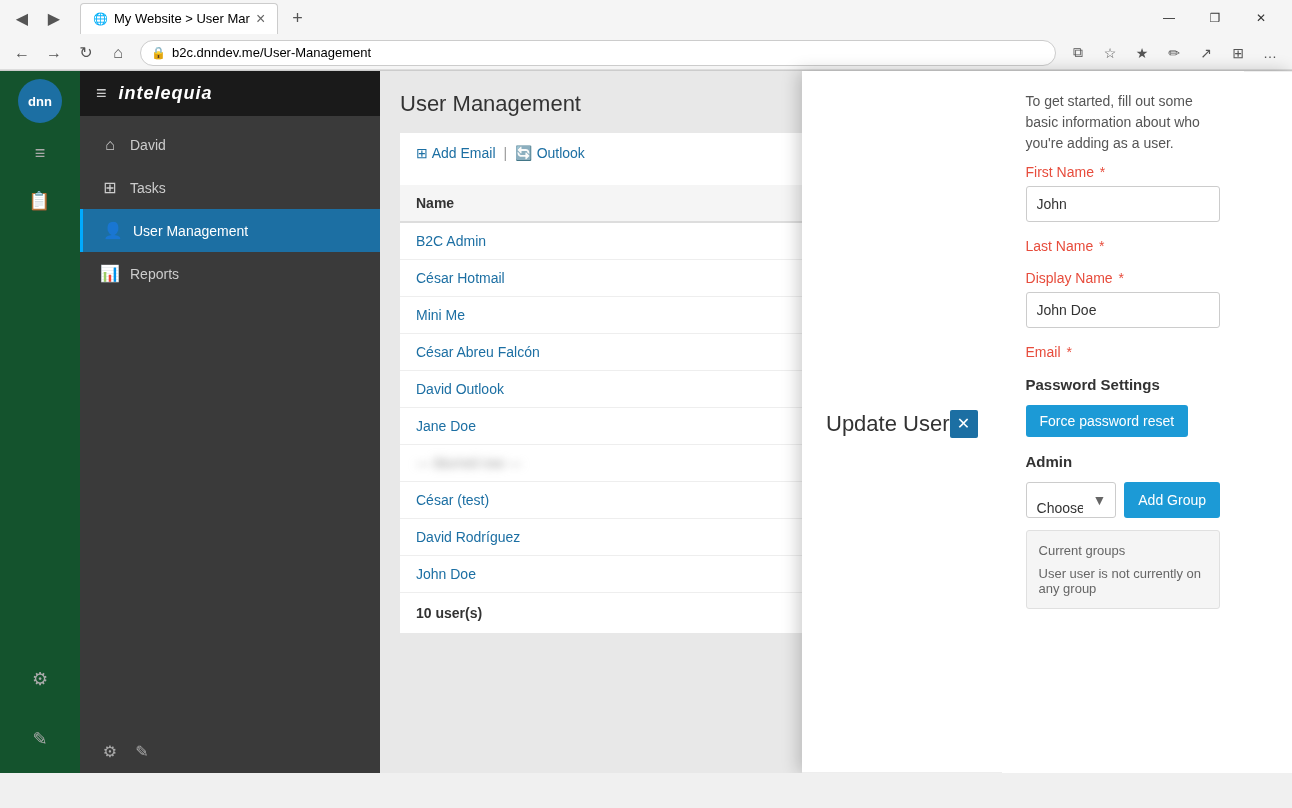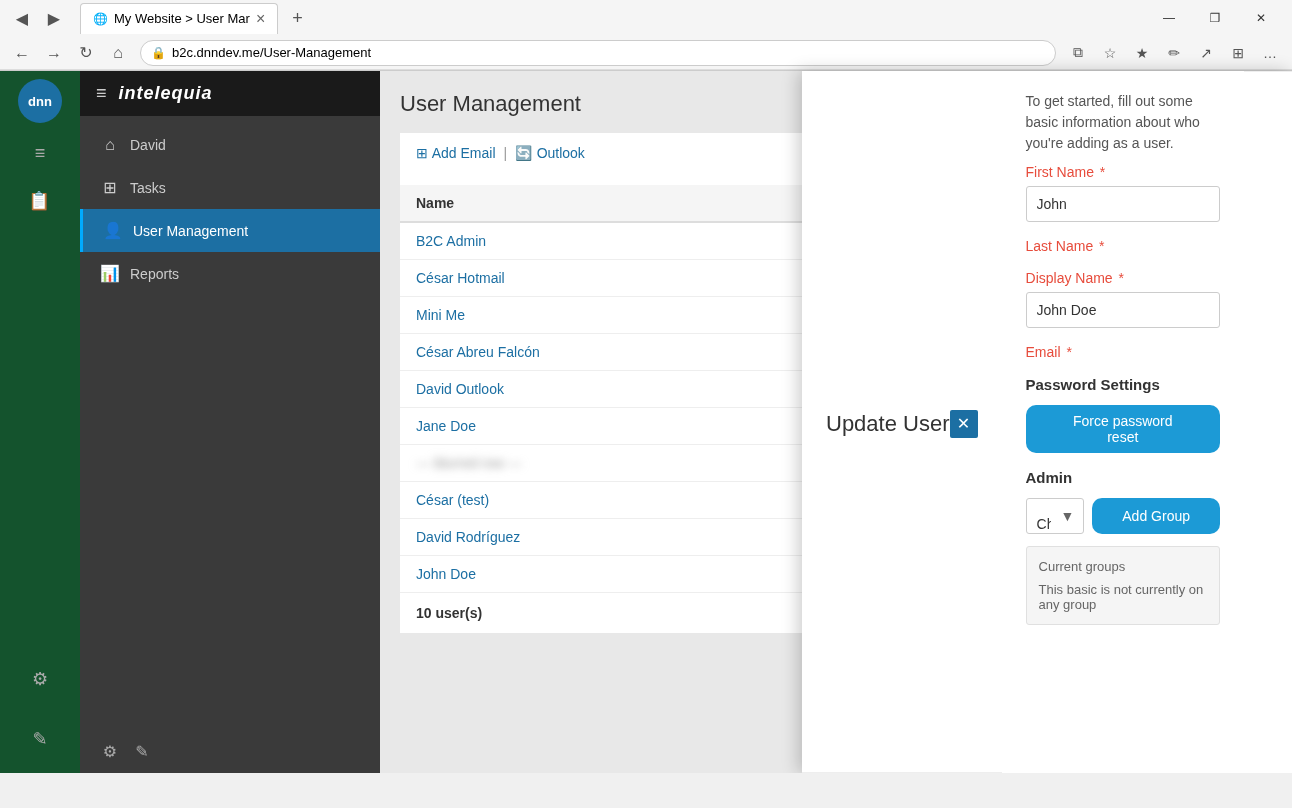--- a/index.html
+++ b/index.html
@@ -271,22 +271,22 @@
       font-size: 15px;
       font-weight: bold;
       color: #333;
       margin-bottom: 12px;
       margin-top: 8px;
     }
     .btn-primary {
       background: #1c9ad6;
       color: white;
       border: none;
-      padding: 8px 30px;
-      border-radius: 10px;
+      padding: 8px 14px;
+      border-radius: 3px;
       cursor: pointer;
       font-size: 14px;
     }
     .groups-row {
       display: flex;
       gap: 8px;
       margin-bottom: 12px;
     }
     .group-select-wrapper {
       flex: 1;
@@ -539,21 +539,21 @@
               <option>Administrators</option>
               <option>Registered Users</option>
               <option>Subscribers</option>
             </select>
             <span class="select-arrow">▼</span>
           </div>
           <button class="btn-primary">Add Group</button>
         </div>
         <div class="current-groups-box">
           <div class="current-groups-title">Current groups</div>
-          <div class="current-groups-empty">This basic is not currently on any group</div>
+          <div class="current-groups-empty">User user is not currently on any group</div>
         </div>
       </div>
     </div>
     <div class="panel-footer">
       
       
     </div>
   </div>
 
 </div>

